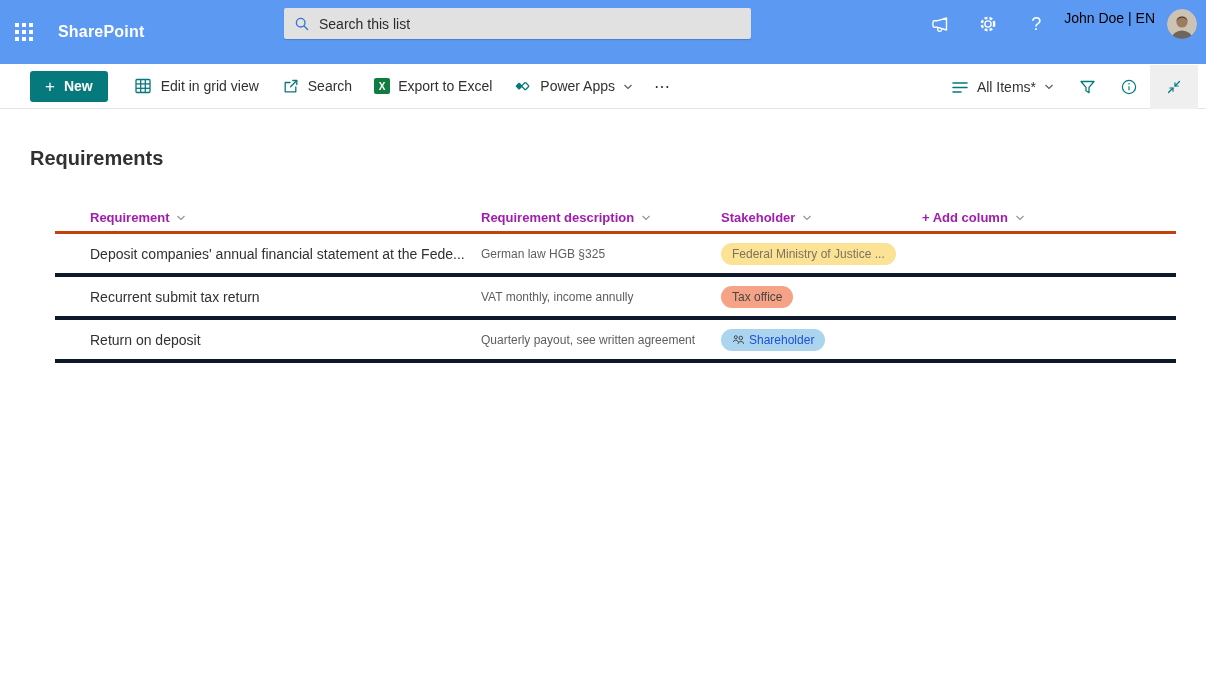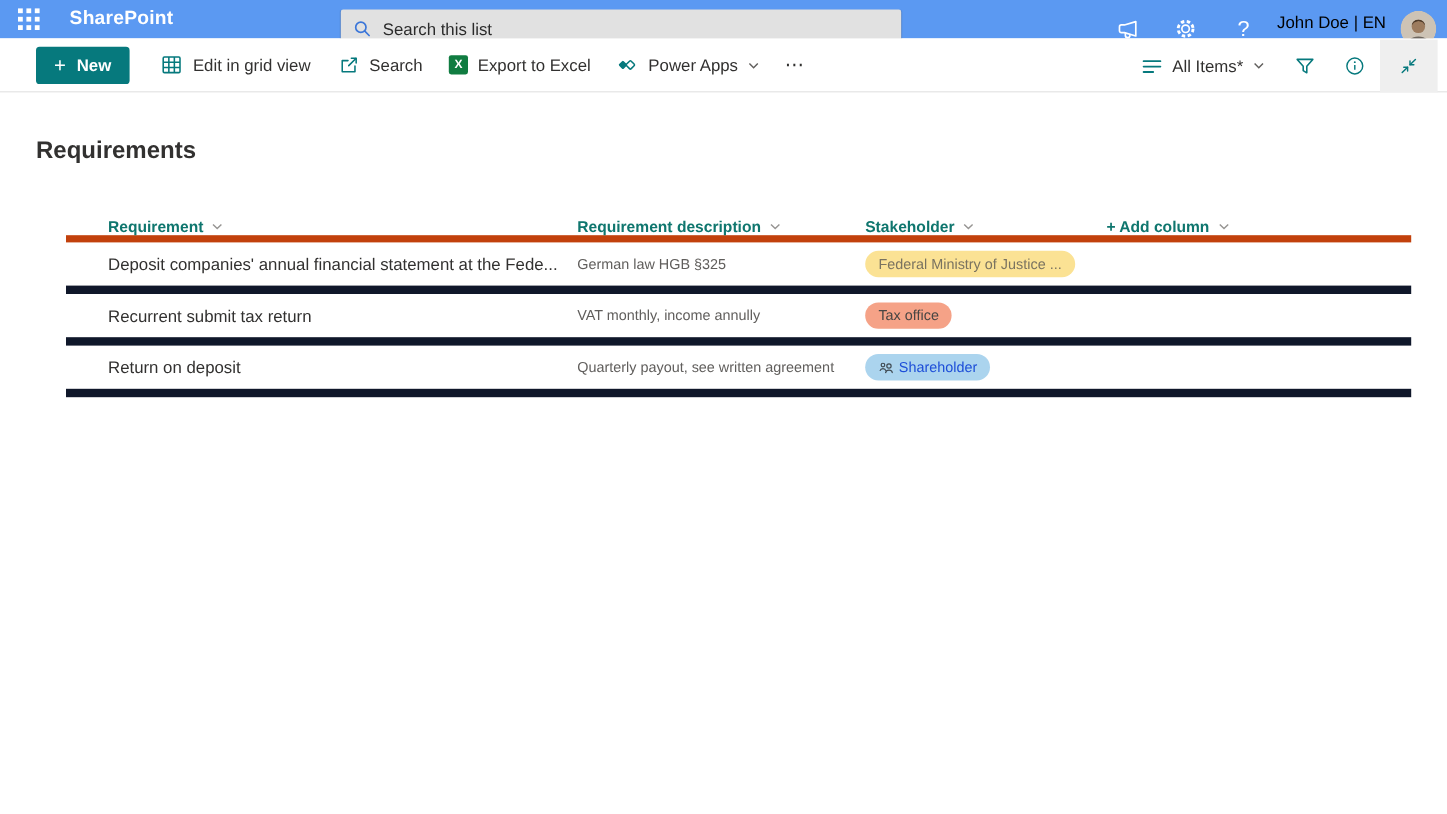--- a/index.html
+++ b/index.html
@@ -1,20 +1,20 @@
 <!DOCTYPE html>
 <html><head>
 <meta charset="utf-8">
 <style>
   * { box-sizing: border-box; margin: 0; padding: 0; }
   html,body { width:1206px; height:678px; overflow:hidden; background:#fff;
               font-family:"Liberation Sans", sans-serif; }
 
   
-  .topbar { position:relative; height:32px; background:#5b99f2; display:flex; align-items:center; }
+  .topbar { position:relative; height:64px; background:#5b99f2; display:flex; align-items:center; }
   .waffle { width:48px; height:48px; display:flex; align-items:center; justify-content:center; cursor:pointer; }
   .waffle-grid { display:grid; grid-template-columns:repeat(3,4px); grid-template-rows:repeat(3,4px); gap:3px; }
   .waffle-grid span { width:4px; height:4px; background:#fff; }
   .brand { color:#fff; font-size:16px; font-weight:700; margin-left:10px; letter-spacing:.2px; cursor:pointer; }
 
   .searchbox { position:absolute; left:284px; top:8px; width:467px; height:31px;
                background:#e1e1e1; border-radius:2px; display:flex; align-items:center;
                padding:0 10px; box-shadow:0 1px 1px rgba(0,0,0,.18); }
   .searchbox svg { flex:0 0 auto; margin-right:9px; }
   .searchbox input { flex:1; border:none; background:transparent; outline:none;
@@ -45,24 +45,24 @@
   .view-item { display:flex; align-items:center; gap:8px; padding:0 12px; font-size:14px;
                color:#323130; cursor:pointer; height:100%; }
   .icon-btn { width:42px; height:44px; display:flex; align-items:center; justify-content:center; cursor:pointer; }
   .collapse-btn { width:48px; height:44px; background:#efefef; display:flex; align-items:center;
                   justify-content:center; cursor:pointer; margin-right:8px; }
 
   
   .page-title { margin:38px 0 0 30px; font-size:20px; font-weight:700; color:#323130; }
 
   .list { margin:33px 30px 0 55px; }
-  .thead { display:flex; align-items:flex-end; height:31px; border-bottom:6px solid #c2410c;
-           font-size:13px; font-weight:700; color:#0f766e; }
+  .thead { display:flex; align-items:center; height:31px; border-bottom:3px solid #c2410c;
+           font-size:13px; font-weight:700; color:#a21caf; }
   .th { display:flex; align-items:center; gap:7px; cursor:pointer; }
-  .row { display:flex; align-items:center; height:43px; border-bottom:7px solid #0f172a; cursor:pointer; }
+  .row { display:flex; align-items:center; height:43px; border-bottom:4px solid #0f172a; cursor:pointer; }
   .c1 { width:426px; padding-left:35px; }
   .c2 { width:240px; }
   .c3 { width:201px; }
   .c4 { flex:1; }
   .cell-req  { font-size:14px; color:#323130; white-space:nowrap; overflow:hidden; }
   .cell-desc { font-size:12px; color:#605e5c; white-space:nowrap; overflow:hidden; }
 
   .badge { display:inline-flex; align-items:center; gap:5px; height:22px; padding:0 11px;
            border-radius:11px; font-size:12px; white-space:nowrap; }
   .badge-yellow { background:#fbe294; color:#7a7360; }

